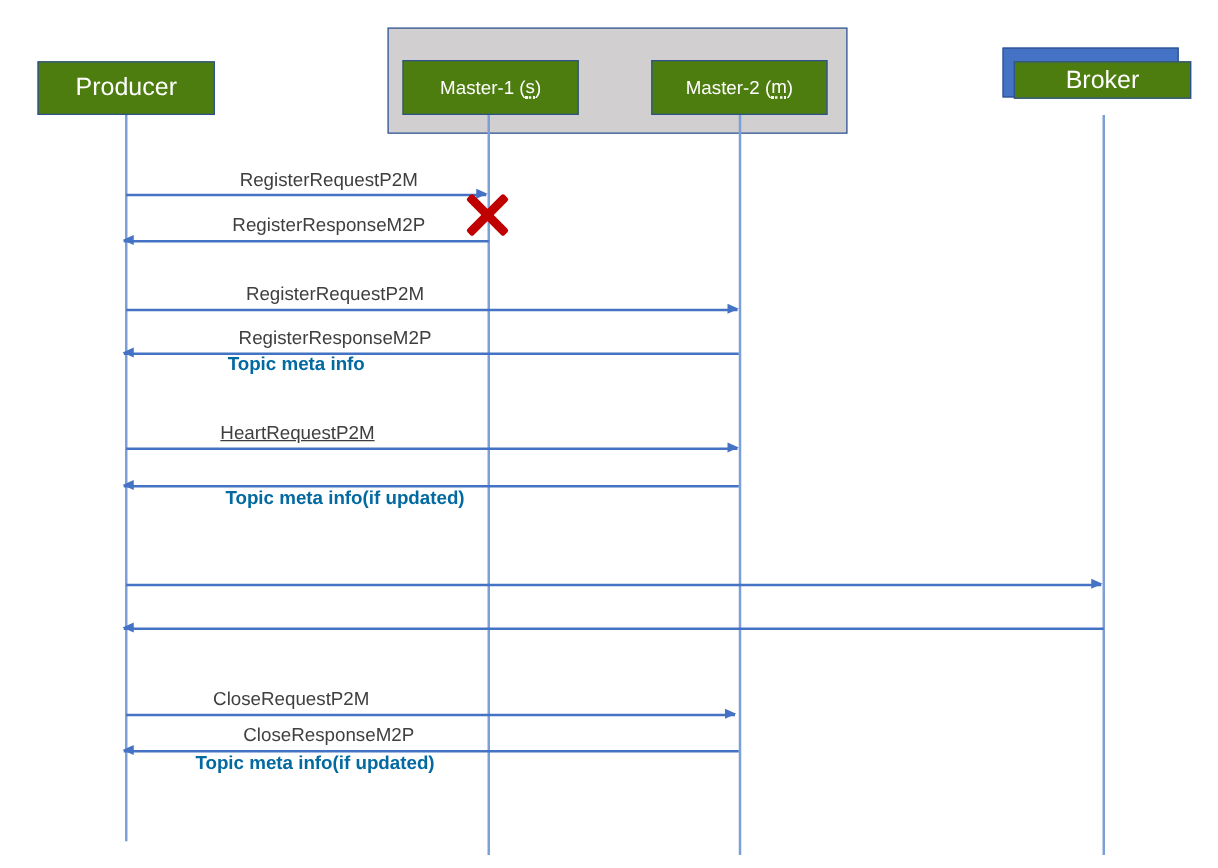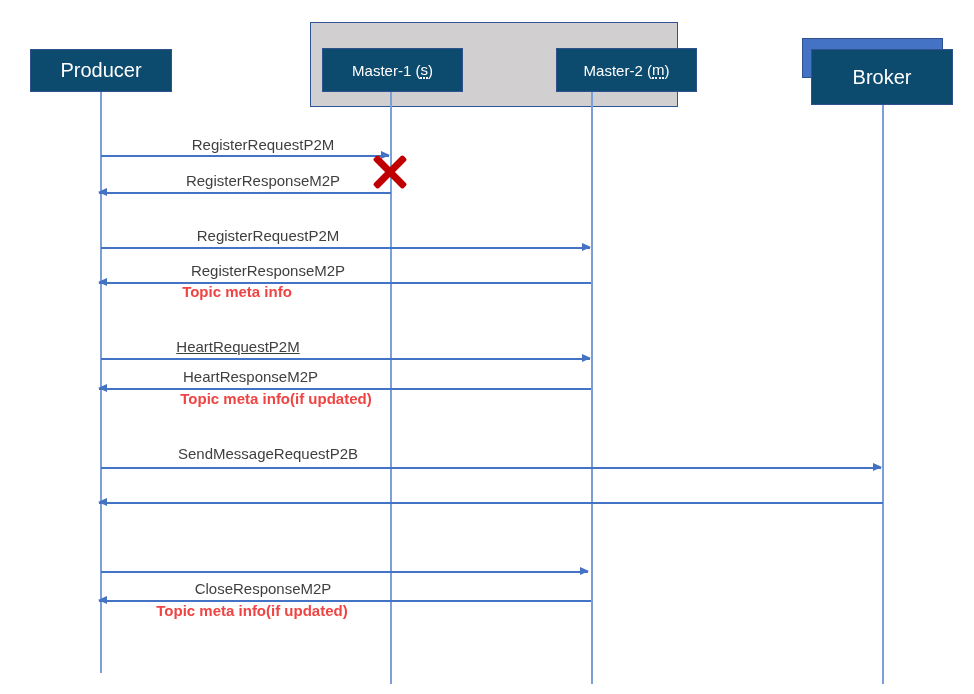--- a/index.html
+++ b/index.html
@@ -13,34 +13,34 @@
     background:#D1CFCF;border:1.5px solid #2F5597;box-sizing:border-box;
   }
   
   .lifeline{position:absolute;width:1.5px;background:#7D9FD8;}
   .ll-producer{left:100px;top:92px;height:581px;}
   .ll-master1{left:390px;top:92px;height:592px;}
   .ll-master2{left:591px;top:92px;height:592px;}
   .ll-broker{left:882px;top:92px;height:592px;}
   
   .actor{
-    position:absolute;background:#0c4a6e;border:1px solid #2F528F;box-sizing:border-box;
+    position:absolute;background:#4d7c0f;border:1px solid #2F528F;box-sizing:border-box;
     color:#FFFFFF;display:flex;align-items:center;justify-content:center;white-space:pre;
   }
   .actor.big{font-size:20px;}
   .actor.small{font-size:15px;}
   .box-producer{left:30px;top:49px;width:142px;height:43px;}
   .box-master1{left:322px;top:48px;width:141px;height:44px;}
-  .box-master2{left:521px;top:48px;width:141px;height:44px;margin-left:35px;}
+  .box-master2{left:521px;top:48px;width:141px;height:44px;}
   .box-broker-back{position:absolute;left:802px;top:38px;width:141px;height:40px;background:#4472C4;border:1px solid #2F528F;box-sizing:border-box;}
-  .box-broker{left:811px;top:49px;width:142px;height:56px;}
+  .box-broker{left:811px;top:49px;width:142px;height:30px;}
   .squig{border-bottom:2px dotted rgba(255,255,255,0.95);line-height:1;}
   
   .msg{position:absolute;font-size:15px;color:#3F3F3F;text-align:center;height:18px;line-height:18px;white-space:nowrap;margin-left:17px;}
-  .note{position:absolute;font-size:15px;font-weight:bold;color:#ef4444;text-align:center;height:18px;line-height:18px;white-space:nowrap;}
+  .note{position:absolute;font-size:15px;font-weight:bold;color:#0369a1;text-align:center;height:18px;line-height:18px;white-space:nowrap;}
   
   .arrow{position:absolute;height:1.5px;background:#4472C4;}
   .head{position:absolute;width:0;height:0;top:-3.8px;
         border-top:4.5px solid transparent;border-bottom:4.5px solid transparent;}
   .head.r{right:-1px;border-left:9px solid #4472C4;}
   .head.l{left:-1px;border-right:9px solid #4472C4;}
   
   .xmark{position:absolute;left:373px;top:155px;width:34px;height:34px;}
   .xmark i{position:absolute;left:50%;top:50%;width:42px;height:7px;background:#C00000;border-radius:2px;}
   .xmark .x1{transform:translate(-50%,-50%) rotate(45deg);}
@@ -99,35 +99,34 @@
   <div class="arrow" style="left:99px;top:282px;width:492px;">
       <i class="head l"></i>
     </div>
   <div class="note" style="left:101px;top:283px;width:272px;">Topic meta info</div>
 
   <div class="msg" style="left:101px;top:338px;width:240px;text-decoration:underline;">HeartRequestP2M</div>
   <div class="arrow" style="left:101px;top:358px;width:489px;">
       <i class="head r"></i>
     </div>
 
-  <div class="msg" style="left:101px;top:368px;width:265px;">HeartResponseM2P</div>
   <div class="arrow" style="left:99px;top:388px;width:492px;">
       <i class="head l"></i>
     </div>
   <div class="note" style="left:101px;top:390px;width:350px;">Topic meta info(if updated)</div>
 
-  <div class="msg" style="left:101px;top:445px;width:300px;">SendMessageRequestP2B</div>
   <div class="arrow" style="left:101px;top:467px;width:780px;">
       <i class="head r"></i>
     </div>
 
   <div class="arrow" style="left:99px;top:502px;width:784px;">
       <i class="head l"></i>
     </div>
 
+  <div class="msg" style="left:101px;top:551px;width:230px;">CloseRequestP2M</div>
   <div class="arrow" style="left:101px;top:571px;width:487px;">
       <i class="head r"></i>
     </div>
 
   <div class="msg" style="left:101px;top:580px;width:290px;">CloseResponseM2P</div>
   <div class="arrow" style="left:99px;top:600px;width:492px;">
       <i class="head l"></i>
     </div>
   <div class="note" style="left:101px;top:602px;width:302px;">Topic meta info(if updated)</div>
 

